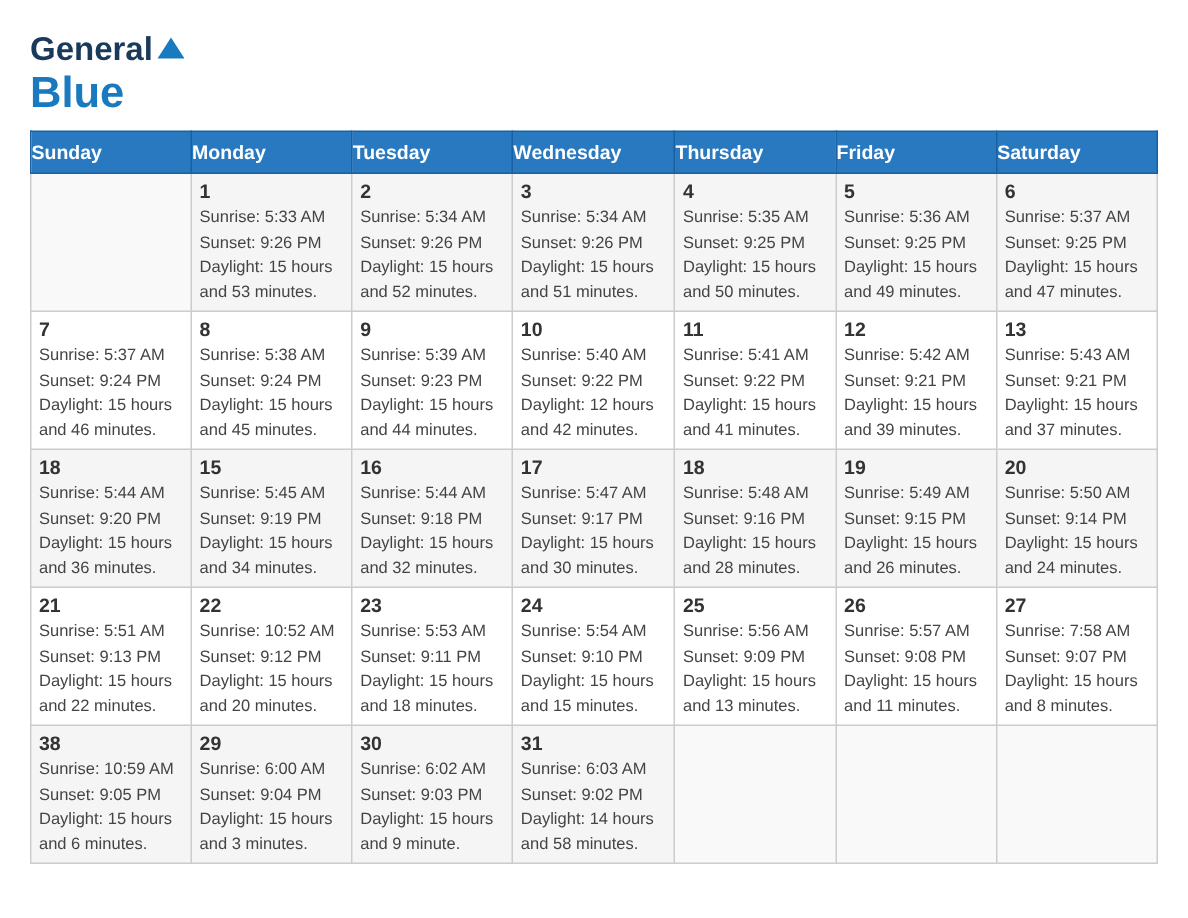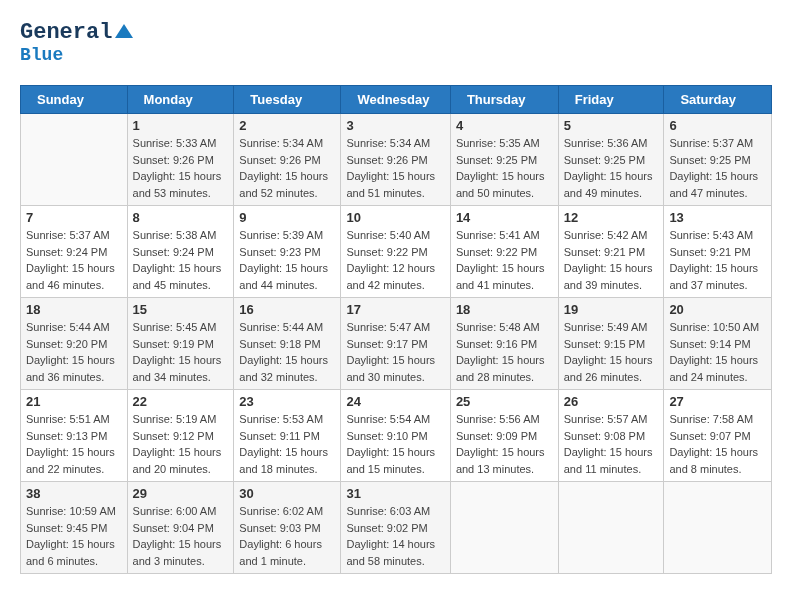--- a/index.html
+++ b/index.html
@@ -7,22 +7,21 @@
       font-family: Arial, sans-serif;
       background: #fff;
       width: 792px;
       min-height: 612px;
       padding: 20px;
     }
     .header-section {
       display: flex;
       justify-content: space-between;
       align-items: flex-start;
-      margin-bottom: 20px;
-      font-family: Liberation Mono, monospace;
+      margin-bottom: 8px;
     }
     .logo {
       display: flex;
       flex-direction: column;
       align-items: flex-start;
     }
     .logo-row {
       display: flex;
       align-items: center;
     }
@@ -38,21 +37,21 @@
       font-size: 16px;
       color: #333;
     }
     .calendar {
       width: 100%;
       border-collapse: collapse;
     }
     .calendar thead th {
       background-color: #2979c0;
       color: #fff;
-      padding: 6px 16px;
+      padding: 6px 0;
       text-align: left;
       font-size: 13px;
       border: 1px solid #1a5fa0;
     }
     .calendar tbody td {
       vertical-align: top;
       padding: 4px 5px;
       font-size: 11px;
       color: #333;
       border: 1px solid #ccc;
@@ -86,21 +85,21 @@
   <div class="logo">
     <div class="logo-row">
       <span style="font-size:22px;font-weight:bold;color:#1a3a5c;">General</span>
       <span style="display:inline-block;margin-left:3px;margin-top:2px;">
         <svg width="18" height="18" viewBox="0 0 18 18">
             <polygon points="9,2 18,16 0,16" fill="#1a7abf"></polygon>
           </svg>
       </span>
     </div>
     <div>
-      <span style="font-size:18px;font-weight:bold;color:#1a7abf;">Blue</span>
+      <span style="font-size:29px;font-weight:bold;color:#1a7abf;">Blue</span>
     </div>
   </div>
   <div class="title-section">
     <div class="main-title"></div>
     <div class="subtitle"></div>
   </div>
 </div>
 
 <table class="calendar">
   <thead>
@@ -193,21 +192,21 @@
         </td>
         <td>
           <span class="day-number">10</span>
         <div class="day-info">
           <span>Sunrise: 5:40 AM</span><br>
           <span>Sunset: 9:22 PM</span><br>
           <span>Daylight: 12 hours and 42 minutes.</span>
         </div>
         </td>
         <td>
-          <span class="day-number">14</span>
+          <span class="day-number">11</span>
         <div class="day-info">
           <span>Sunrise: 5:41 AM</span><br>
           <span>Sunset: 9:22 PM</span><br>
           <span>Daylight: 15 hours and 41 minutes.</span>
         </div>
         </td>
         <td>
           <span class="day-number">12</span>
         <div class="day-info">
           <span>Sunrise: 5:42 AM</span><br>
@@ -269,39 +268,39 @@
           <span class="day-number">19</span>
         <div class="day-info">
           <span>Sunrise: 5:49 AM</span><br>
           <span>Sunset: 9:15 PM</span><br>
           <span>Daylight: 15 hours and 26 minutes.</span>
         </div>
         </td>
         <td>
           <span class="day-number">20</span>
         <div class="day-info">
-          <span>Sunrise: 10:50 AM</span><br>
+          <span>Sunrise: 5:50 AM</span><br>
           <span>Sunset: 9:14 PM</span><br>
           <span>Daylight: 15 hours and 24 minutes.</span>
         </div>
         </td>
       </tr>
       <tr>
         <td>
           <span class="day-number">21</span>
         <div class="day-info">
           <span>Sunrise: 5:51 AM</span><br>
           <span>Sunset: 9:13 PM</span><br>
           <span>Daylight: 15 hours and 22 minutes.</span>
         </div>
         </td>
         <td>
           <span class="day-number">22</span>
         <div class="day-info">
-          <span>Sunrise: 5:19 AM</span><br>
+          <span>Sunrise: 10:52 AM</span><br>
           <span>Sunset: 9:12 PM</span><br>
           <span>Daylight: 15 hours and 20 minutes.</span>
         </div>
         </td>
         <td>
           <span class="day-number">23</span>
         <div class="day-info">
           <span>Sunrise: 5:53 AM</span><br>
           <span>Sunset: 9:11 PM</span><br>
           <span>Daylight: 15 hours and 18 minutes.</span>
@@ -338,38 +337,38 @@
           <span>Sunset: 9:07 PM</span><br>
           <span>Daylight: 15 hours and 8 minutes.</span>
         </div>
         </td>
       </tr>
       <tr>
         <td>
           <span class="day-number">38</span>
         <div class="day-info">
           <span>Sunrise: 10:59 AM</span><br>
-          <span>Sunset: 9:45 PM</span><br>
+          <span>Sunset: 9:05 PM</span><br>
           <span>Daylight: 15 hours and 6 minutes.</span>
         </div>
         </td>
         <td>
           <span class="day-number">29</span>
         <div class="day-info">
           <span>Sunrise: 6:00 AM</span><br>
           <span>Sunset: 9:04 PM</span><br>
           <span>Daylight: 15 hours and 3 minutes.</span>
         </div>
         </td>
         <td>
           <span class="day-number">30</span>
         <div class="day-info">
           <span>Sunrise: 6:02 AM</span><br>
           <span>Sunset: 9:03 PM</span><br>
-          <span>Daylight: 6 hours and 1 minute.</span>
+          <span>Daylight: 15 hours and 9 minute.</span>
         </div>
         </td>
         <td>
           <span class="day-number">31</span>
         <div class="day-info">
           <span>Sunrise: 6:03 AM</span><br>
           <span>Sunset: 9:02 PM</span><br>
           <span>Daylight: 14 hours and 58 minutes.</span>
         </div>
         </td>

